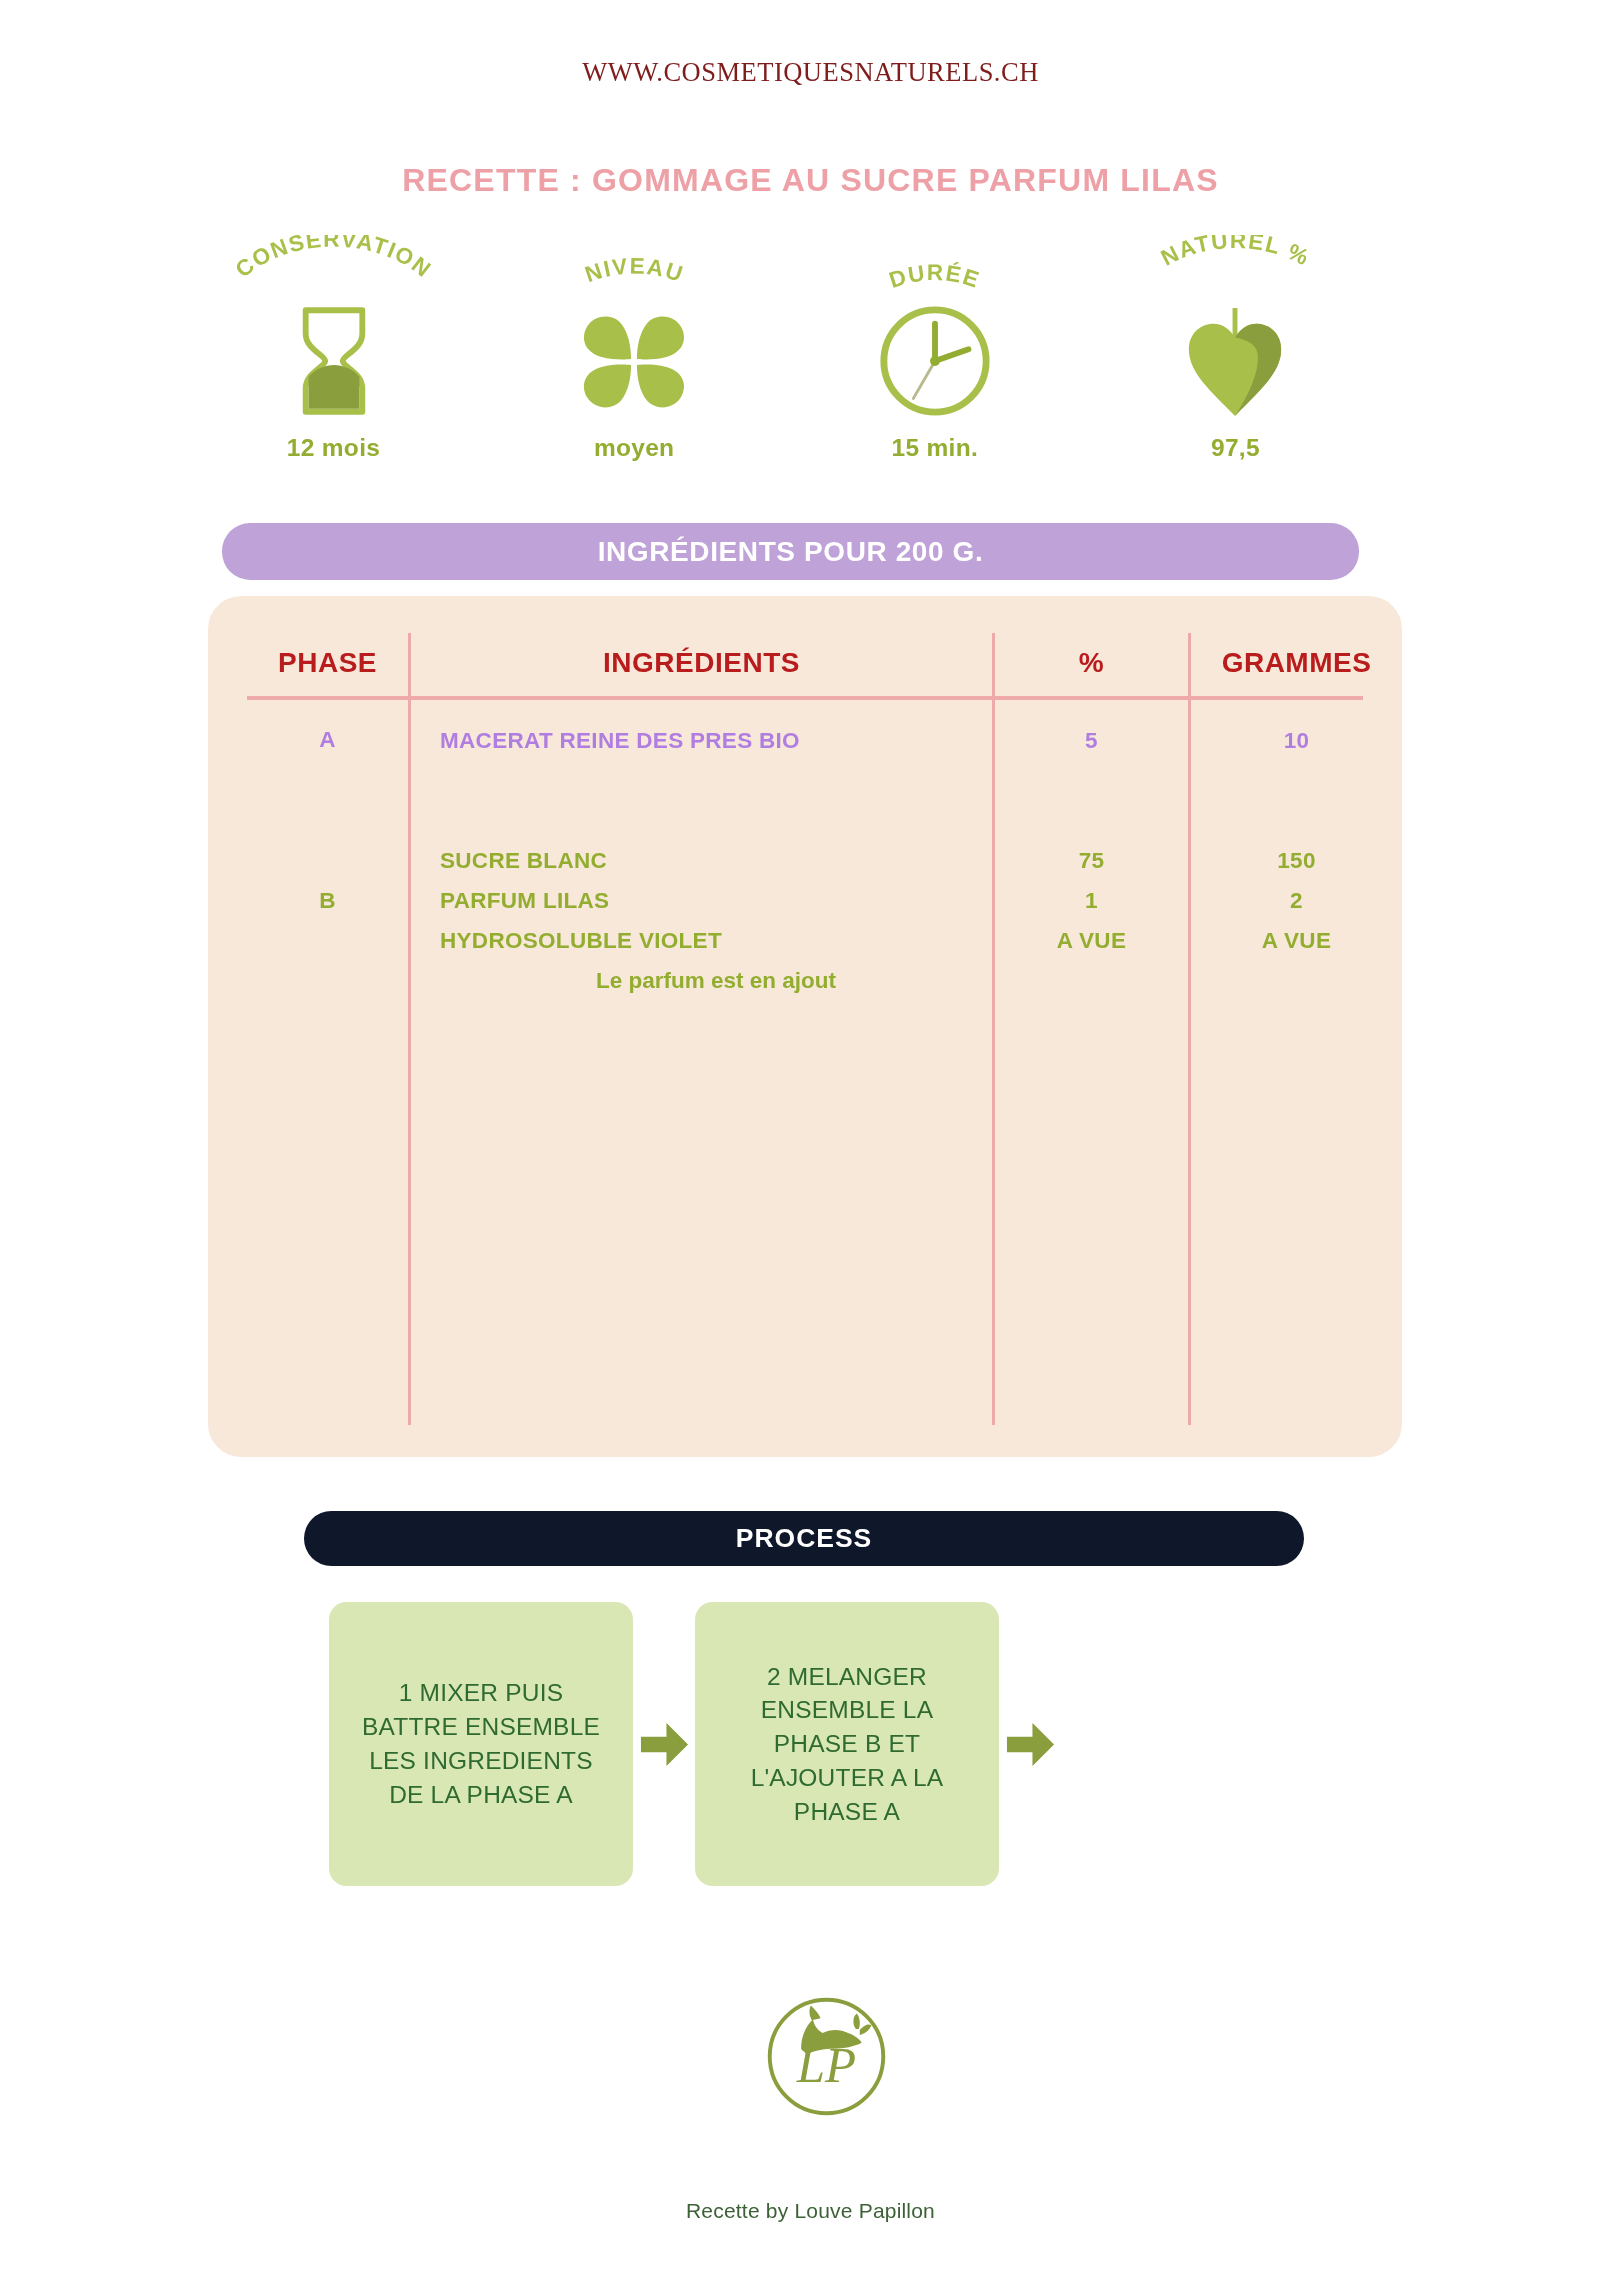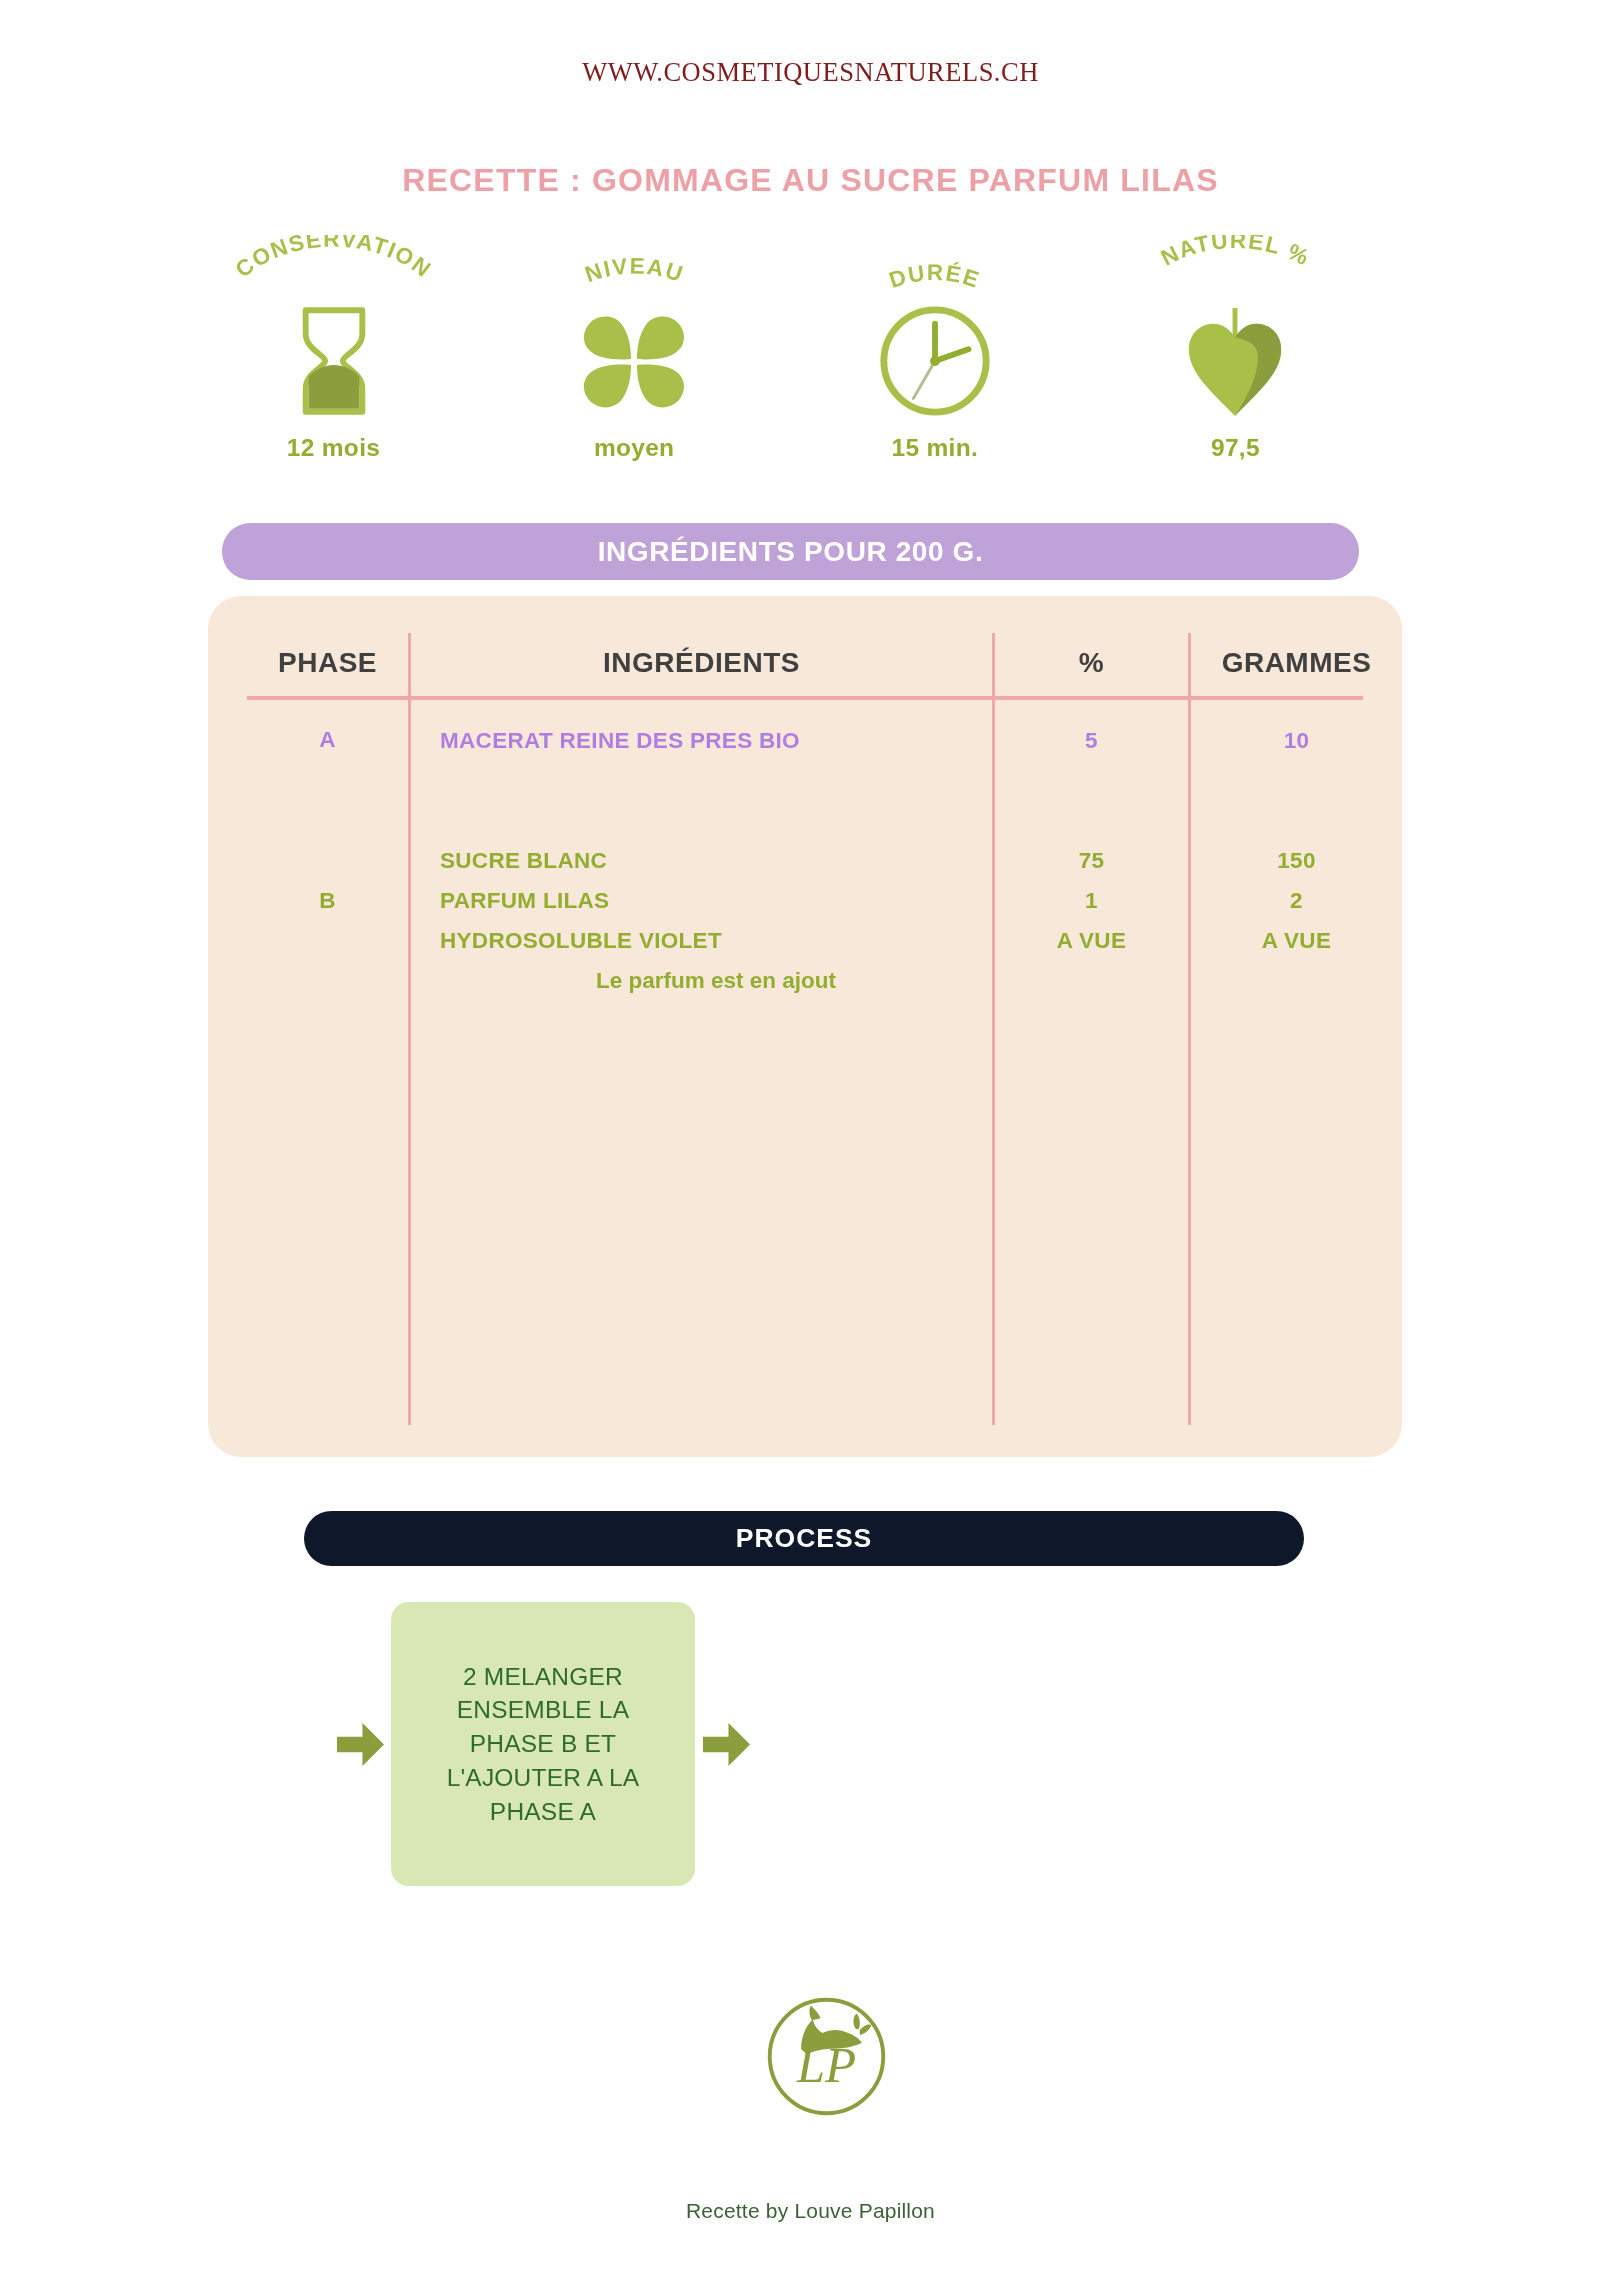--- a/index.html
+++ b/index.html
@@ -136,21 +136,21 @@
   }
 
   .th-row {
     position: absolute;
     top: 37px;
     left: 0;
     width: 100%;
     height: 59px;
     font-size: 28px;
     font-weight: bold;
-    color: #404040;
+    color: #b91c1c;
     letter-spacing: 0.5px;
   }
   .th {
     position: absolute;
     text-align: center;
     line-height: 59px;
   }
   .th.phase    { left: 39px;   width: 161px; }
   .th.ingred   { left: 203px;  width: 581px; }
   .th.pct      { left: 787px;  width: 193px; }
@@ -437,20 +437,28 @@
 
   </div>
 </div>
 
 <div class="proc-banner">
   <span>PROCESS</span>
 </div>
 
 <div class="proc-row">
 
+  <div class="step-box">
+    <div class="step-text">
+      <div>1 MIXER PUIS</div>
+      <div>BATTRE ENSEMBLE</div>
+      <div>LES INGREDIENTS</div>
+      <div>DE LA PHASE A</div>
+    </div>
+  </div>
 
   <div class="arrow-gap">
     <svg width="51" height="51" viewBox="0 0 52 52">
       <path d="M2 18 H28 V4 L50 26 L28 48 V34 H2 Z" fill="#8a9e3e"></path>
     </svg>
   </div>
 
   <div class="step-box">
     <div class="step-text">
       <div>2 MELANGER</div>

